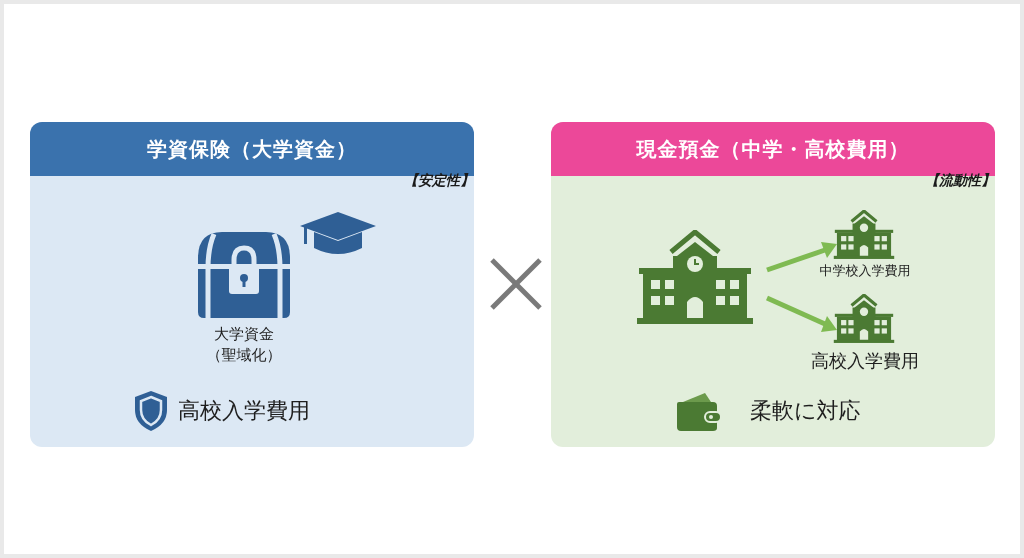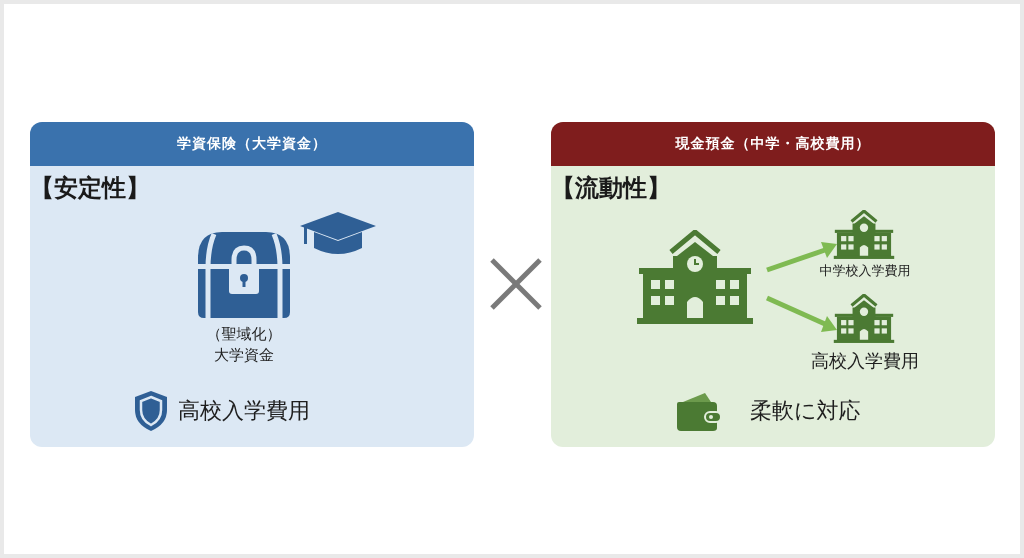--- a/index.html
+++ b/index.html
@@ -13,28 +13,28 @@
     position:absolute; left:4px; top:4px; width:1016px; height:550px;
     background:#ffffff;
   }
   .panel {
     position:absolute; top:122px; height:325px; width:444px;
     border-radius:12px; overflow:hidden;
   }
   .panel.left { left:30px; background:#dce8f4; }
   .panel.right { left:551px; background:#e2eedb; }
   .panel-header {
-    height:44px; display:flex; align-items:center; justify-content:center;
-    color:#ffffff; font-size:14px; font-weight:bold; letter-spacing:1px;
+    height:54px; display:flex; align-items:center; justify-content:center;
+    color:#ffffff; font-size:20px; font-weight:bold; letter-spacing:1px;
   }
   .left .panel-header { background:#3a72ad; }
-  .right .panel-header { background:#7f1d1d; }
+  .right .panel-header { background:#ec4899; }
   .subtitle {
-    position:absolute; top:50px; left:0; right:0; text-align:left;
-    font-size:24px; font-weight:bold; color:#1a1a1a;
+    position:absolute; top:50px; left:0; right:0; text-align:right;
+    font-size:14px; font-weight:bold; color:#1a1a1a;font-style:italic;
   }
   .abs { position:absolute; }
   .label {
     font-weight:normal; color:#1e1e1e; text-align:center;
   }
   .times {
     position:absolute; left:484px; top:252px; width:64px; height:64px;
   }
 </style>
 </head>
@@ -57,22 +57,22 @@
     <rect x="50.5" y="51" width="3" height="8" fill="#2f5f95"></rect>
   </svg>
 
   <svg class="abs" style="left:268px;top:88px" width="80" height="50" viewBox="0 0 80 50">
     <polygon points="40,2 78,16 40,30 2,16" fill="#2f5f95"></polygon>
     <path d="M16 22 L16 38 Q40 50 64 38 L64 22 L40 31 Z" fill="#2f5f95"></path>
     <rect x="6" y="16" width="3" height="18" fill="#2f5f95"></rect>
   </svg>
 
   <div class="abs label" style="left:150px;top:202px;width:128px;font-size:15px;line-height:21px;">
+    <div>大学資金</div>
     <div>（聖域化）</div>
-    <div>大学資金</div>
   </div>
 
   <svg class="abs" style="left:104px;top:268px" width="34" height="42" viewBox="0 0 34 42">
     <path d="M17 1 L33 7 L33 20 Q33 34 17 41 Q1 34 1 20 L1 7 Z" fill="#2f5f95"></path>
     <path d="M17 7 L27 11 L27 20 Q27 30 17 35 Q7 30 7 20 L7 11 Z" fill="none" stroke="#dce8f4" stroke-width="2.5"></path>
   </svg>
   <div class="abs label" style="left:148px;top:274px;font-size:22px;">高校入学費用</div>
 </div>
 
 <svg class="times" viewBox="0 0 64 64">

